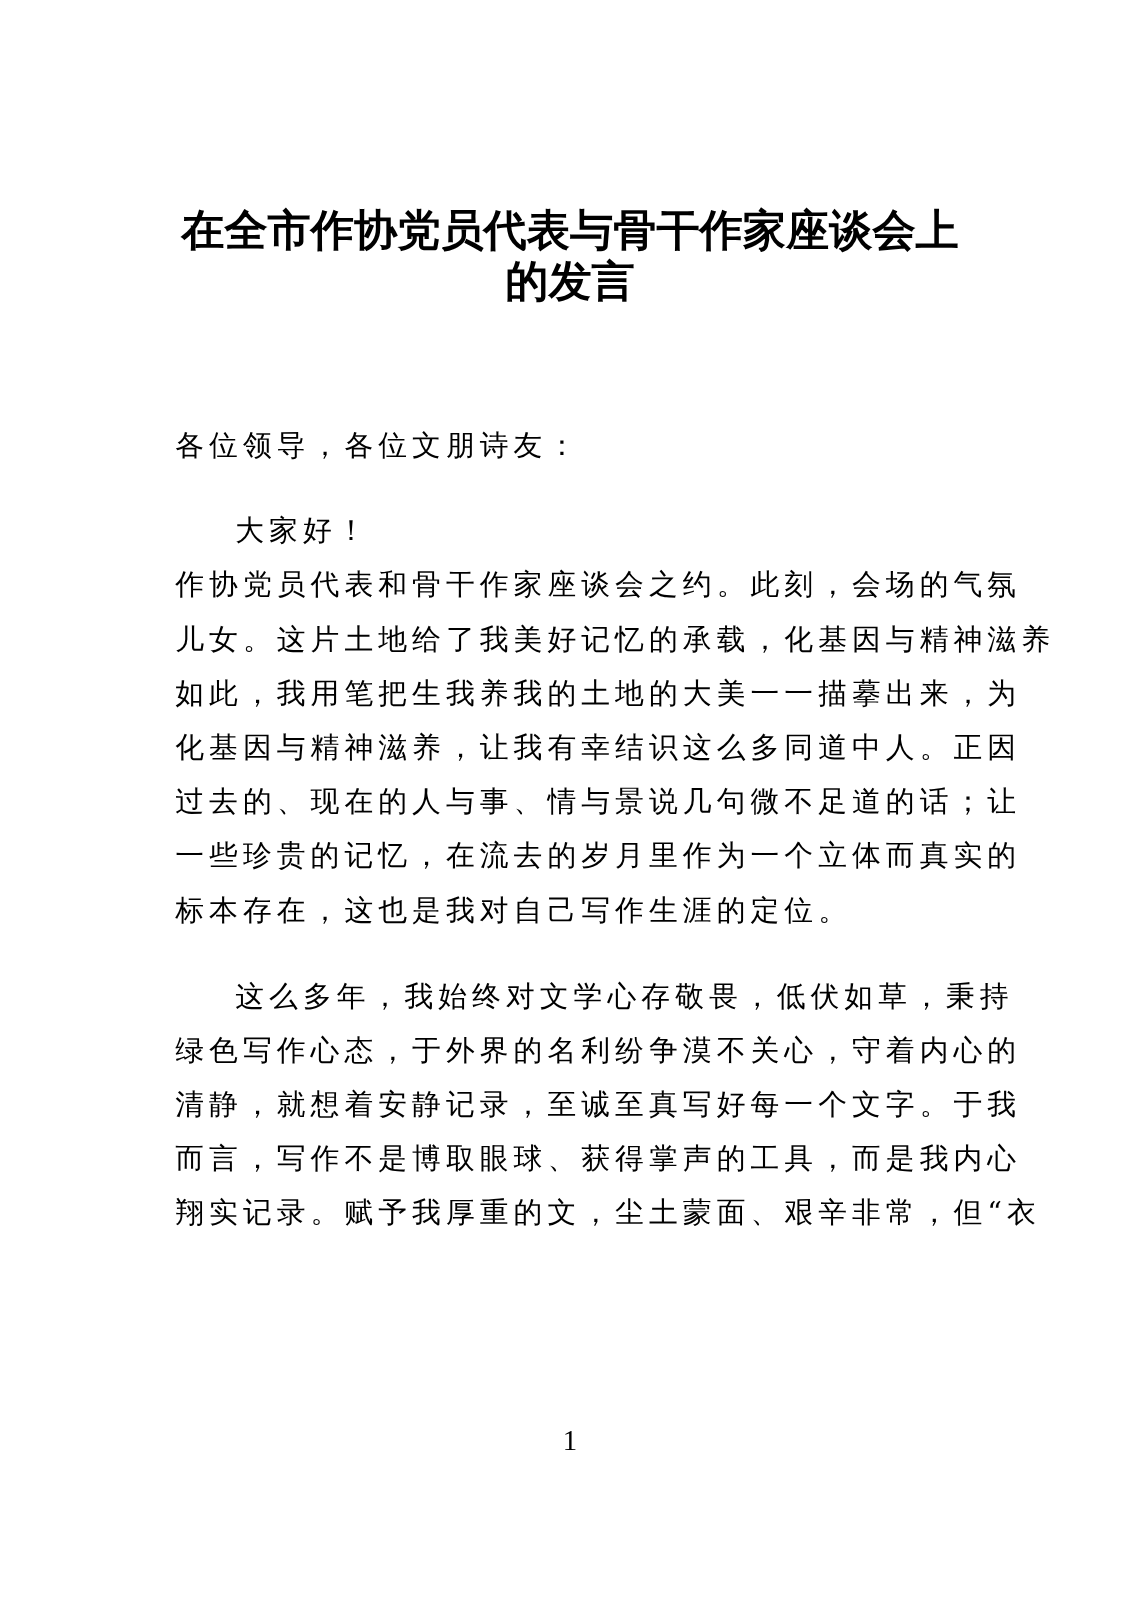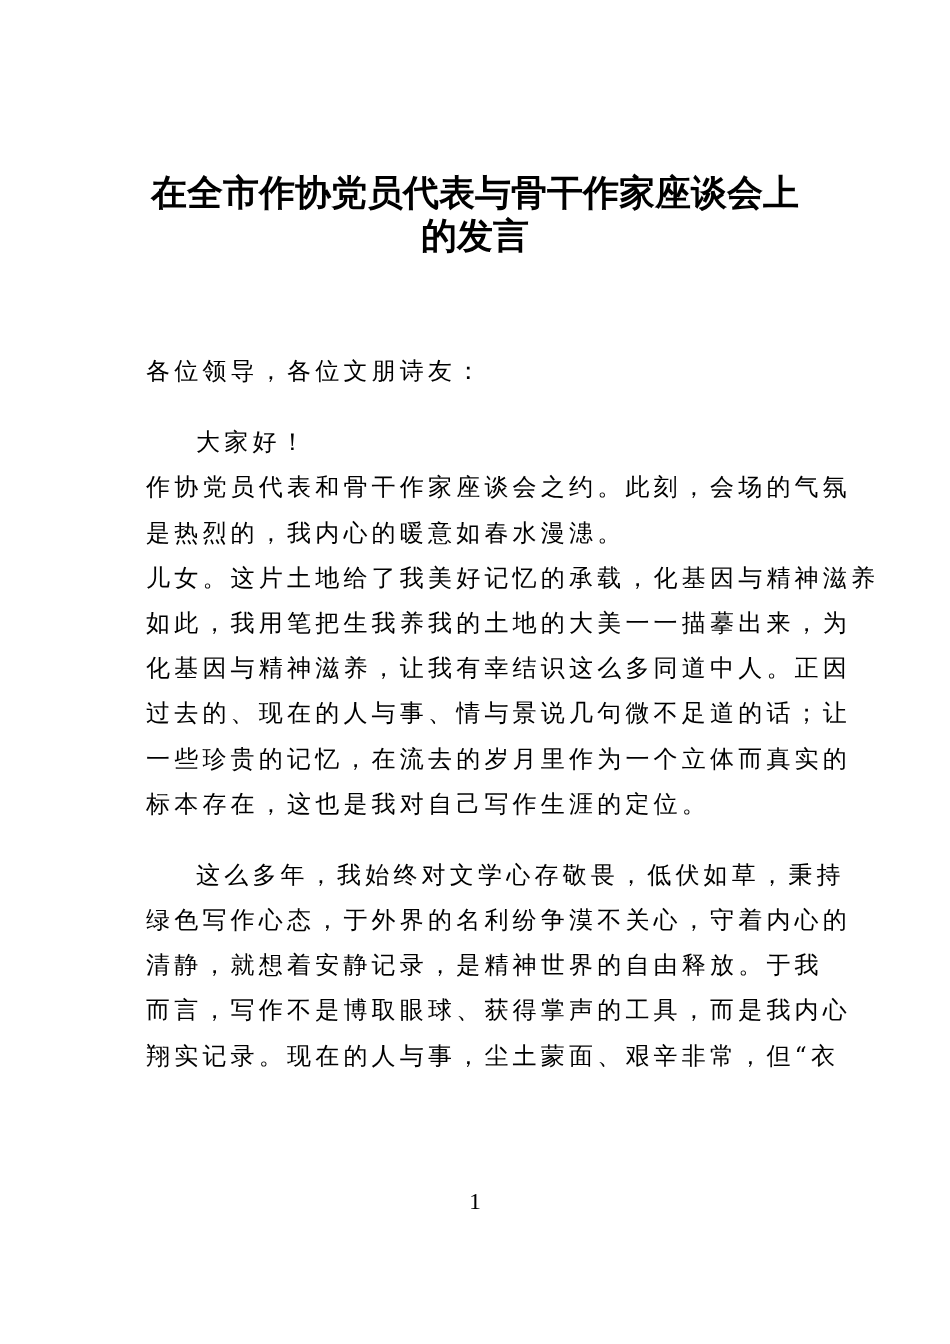--- a/index.html
+++ b/index.html
@@ -77,35 +77,34 @@
 
   <h1 class="title line1">在全市作协党员代表与骨干作家座谈会上</h1>
   <h1 class="title line2">的发言</h1>
 
   <div class="body-text">
     <div class="line last">各位领导，各位文朋诗友：</div>
     <div class="line last indent">大家好！</div>
 
     <div>
       <div class="line">作协党员代表和骨干作家座谈会之约。此刻，会场的气氛</div>
-      <div class="line last">是热烈的，我内心的暖意如春水漫漶。</div>
     </div>
 
     <div>
       <div class="line">儿女。这片土地给了我美好记忆的承载，化基因与精神滋养</div>
       <div class="line">如此，我用笔把生我养我的土地的大美一一描摹出来，为</div>
       <div class="line">化基因与精神滋养，让我有幸结识这么多同道中人。正因</div>
       <div class="line">过去的、现在的人与事、情与景说几句微不足道的话；让</div>
       <div class="line">一些珍贵的记忆，在流去的岁月里作为一个立体而真实的</div>
       <div class="line last">标本存在，这也是我对自己写作生涯的定位。</div>
     </div>
 
     <div>
       <div class="line indent">这么多年，我始终对文学心存敬畏，低伏如草，秉持</div>
       <div class="line">绿色写作心态，于外界的名利纷争漠不关心，守着内心的</div>
-      <div class="line">清静，就想着安静记录，是精神世界的自由释放。于我</div>
+      <div class="line">清静，就想着安静记录，至诚至真写好每一个文字。于我</div>
       <div class="line">而言，写作不是博取眼球、获得掌声的工具，而是我内心</div>
-      <div class="line">翔实记录。现在的人与事，尘土蒙面、艰辛非常，但“衣</div>
+      <div class="line">翔实记录。赋予我厚重的文，尘土蒙面、艰辛非常，但“衣</div>
     </div>
   </div>
 
   <div class="footer">1</div>
 </div>
 
 </body></html>

